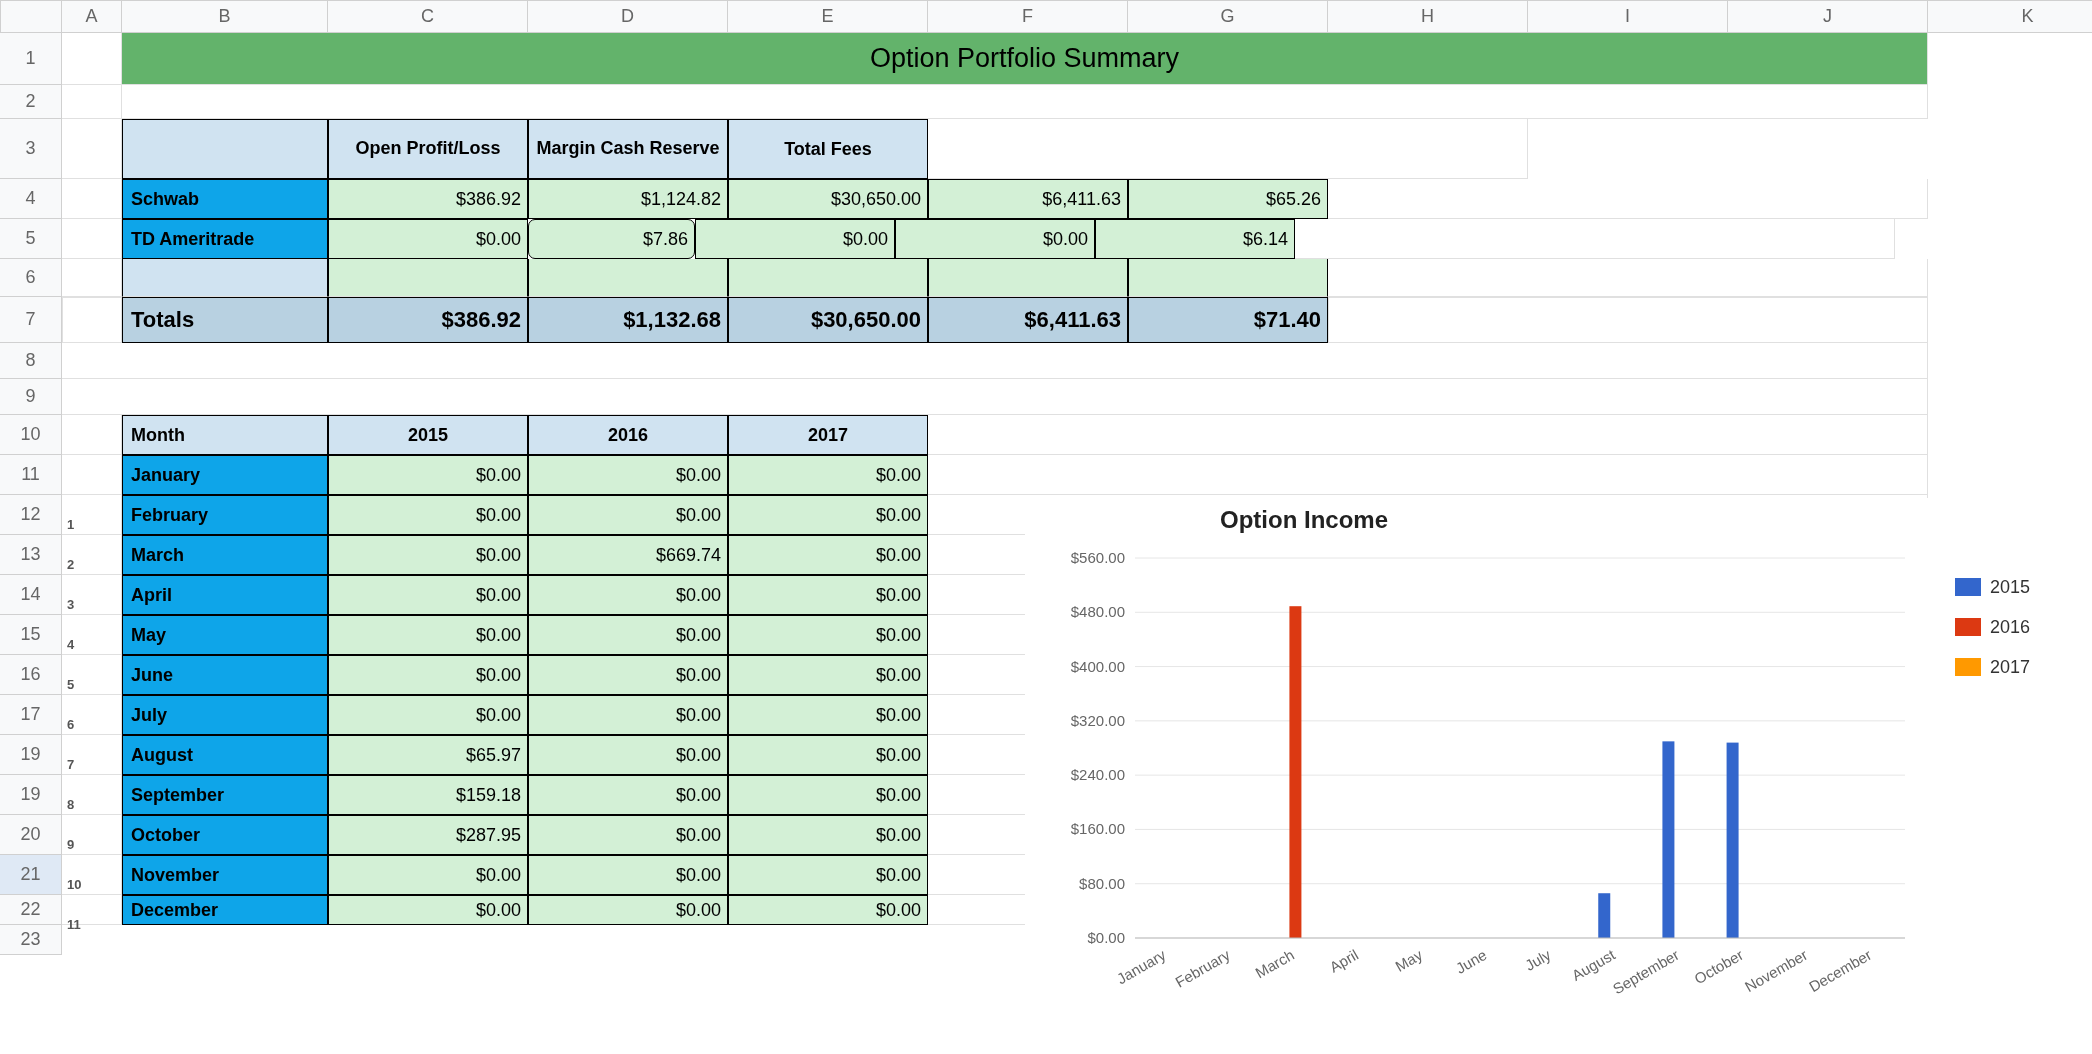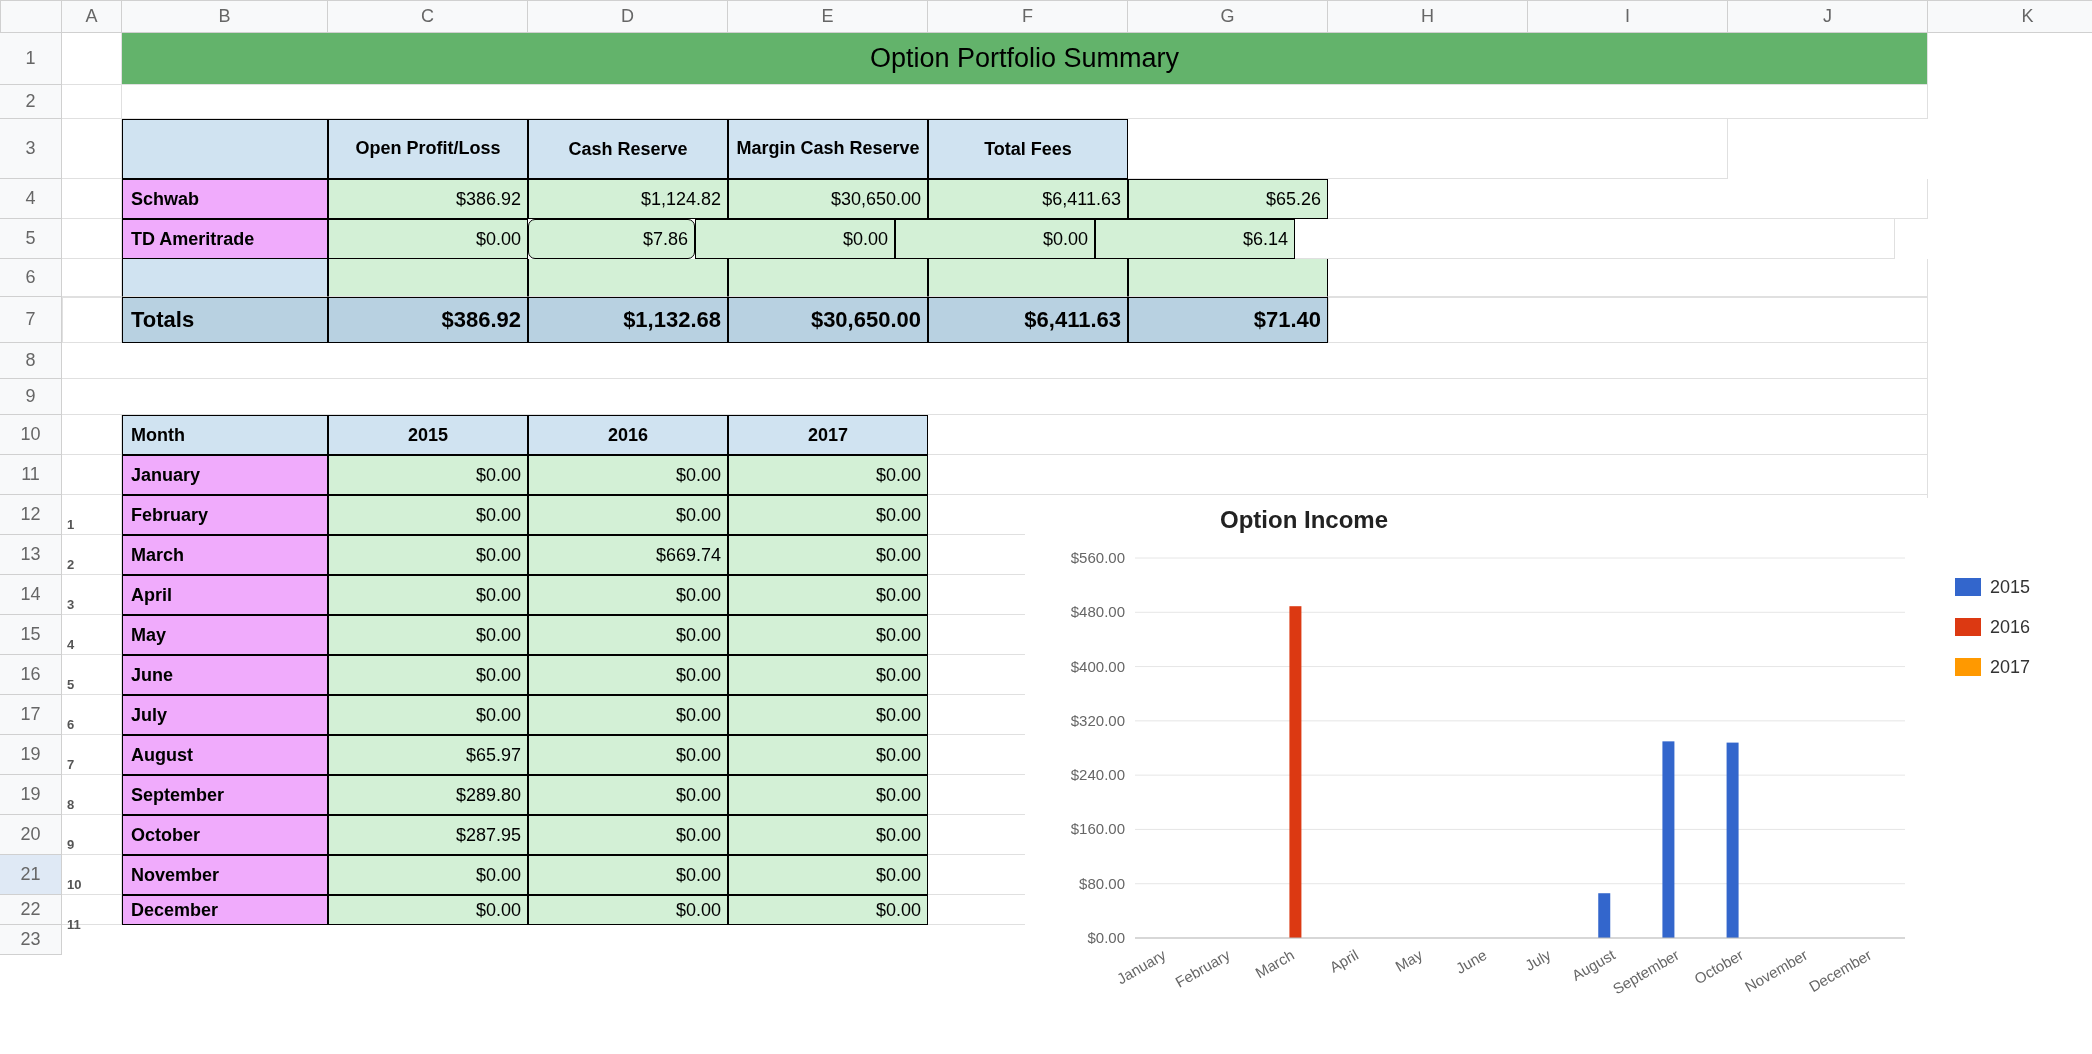--- a/index.html
+++ b/index.html
@@ -100,21 +100,21 @@
   .hdr-blue {
     background: #d0e3f1;
     font-weight: bold;
     justify-content: center;
     border-top: 1.5px solid #000;
     border-bottom: 1.5px solid #000;
     border-left: 1.5px solid #000;
     border-right: 1.5px solid #000;
   }
   .label-blue {
-    background: #f0abfc;
+    background: #0ea5e9;
     font-weight: bold;
     border: 1.5px solid #000;
     padding-left: 8px;
   }
   .val-green {
     background: #d3f0d6;
     justify-content: flex-end;
     border: 1.5px solid #000;
     padding-right: 6px;
   }
@@ -211,21 +211,20 @@
 
     <div class="row">
         <div class="cell" style="width:60px;height:34px;"></div>
         <div class="cell" style="width:1806px;height:34px;"></div>
       </div>
 
     <div class="row">
       <div class="cell" style="width:60px;height:60px;"></div>
       <div class="cell hdr-blue" style="width:206px;height:60px;"></div>
       <div class="cell hdr-blue" style="width:200px;height:60px;white-space:normal;text-align:center;line-height:1.2;">Open Profit/Loss</div>
-      <div class="cell hdr-blue" style="width:200px;height:60px;">Cash Reserve</div>
       <div class="cell hdr-blue" style="width:200px;height:60px;white-space:normal;text-align:center;line-height:1.2;">Margin Cash Reserve</div>
       <div class="cell hdr-blue" style="width:200px;height:60px;">Total Fees</div>
       <div class="cell" style="width:600px;height:60px;"></div>
     </div>
 
     <div class="row">
       <div class="cell" style="width:60px;height:40px;"></div>
       <div class="cell label-blue" style="width:206px;height:40px;">Schwab</div>
       <div class="cell val-green" style="width:200px;height:40px;">$386.92</div>
       <div class="cell val-green" style="width:200px;height:40px;">$1,124.82</div>
@@ -346,21 +345,21 @@
           <div class="cell" style="width: 60px; height: 40px;"></div>
           <div class="cell label-blue" style="width: 206px; height: 40px;">August</div>
           <div class="cell val-green" style="width: 200px; height: 40px;">$65.97</div>
           <div class="cell val-green" style="width: 200px; height: 40px;">$0.00</div>
           <div class="cell val-green" style="width: 200px; height: 40px;">$0.00</div>
           <div class="cell" style="width: 1000px; height: 40px;"></div>
         </div>
         <div class="row">
           <div class="cell" style="width: 60px; height: 40px;"></div>
           <div class="cell label-blue" style="width: 206px; height: 40px;">September</div>
-          <div class="cell val-green" style="width: 200px; height: 40px;">$289.80</div>
+          <div class="cell val-green" style="width: 200px; height: 40px;">$159.18</div>
           <div class="cell val-green" style="width: 200px; height: 40px;">$0.00</div>
           <div class="cell val-green" style="width: 200px; height: 40px;">$0.00</div>
           <div class="cell" style="width: 1000px; height: 40px;"></div>
         </div>
         <div class="row">
           <div class="cell" style="width: 60px; height: 40px;"></div>
           <div class="cell label-blue" style="width: 206px; height: 40px;">October</div>
           <div class="cell val-green" style="width: 200px; height: 40px;">$287.95</div>
           <div class="cell val-green" style="width: 200px; height: 40px;">$0.00</div>
           <div class="cell val-green" style="width: 200px; height: 40px;">$0.00</div>

